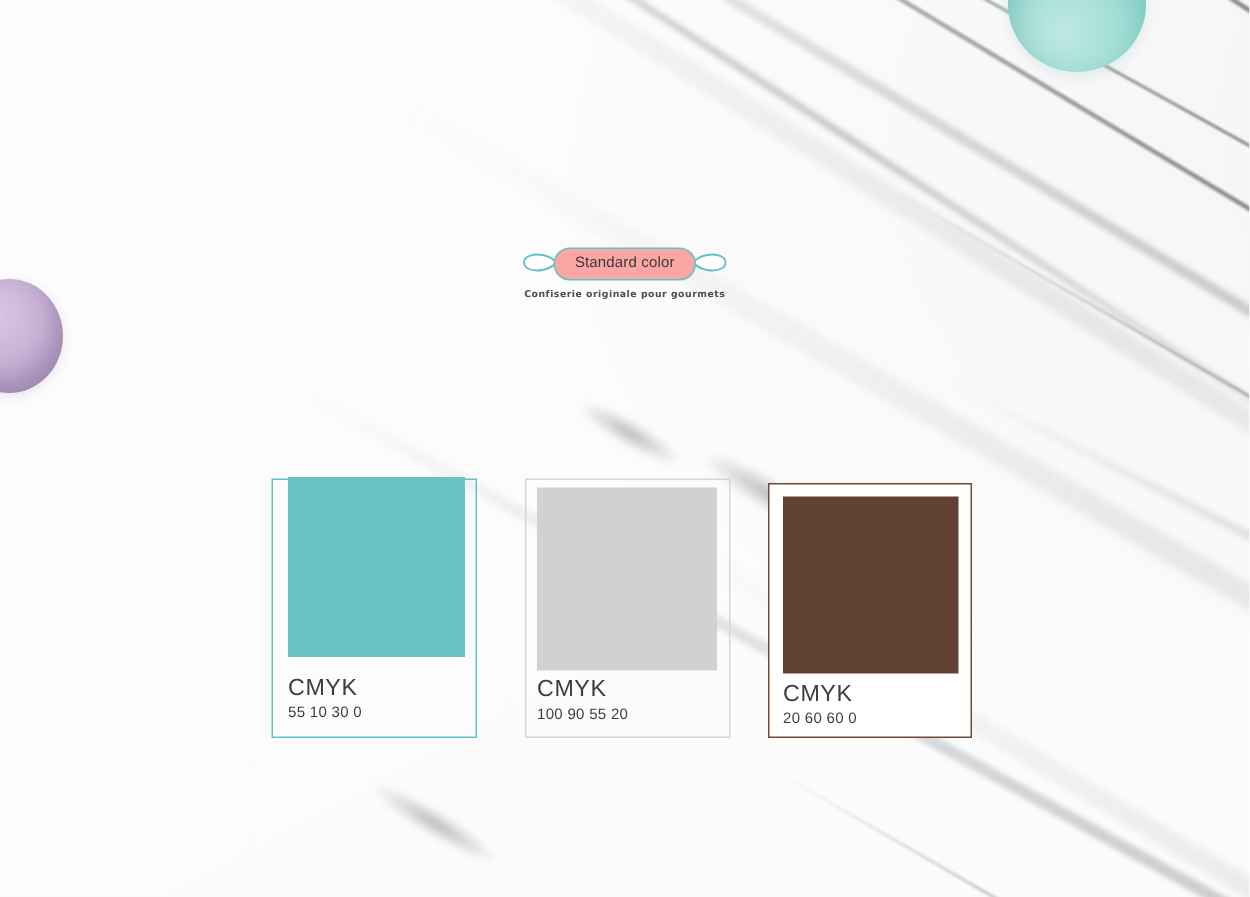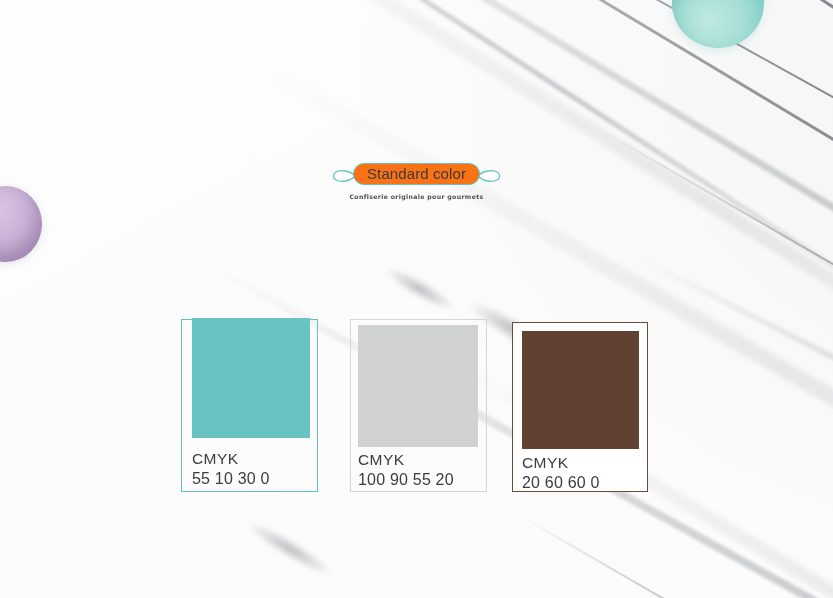--- a/index.html
+++ b/index.html
@@ -69,23 +69,23 @@
     text-align:center;
   }
   #ribbon-wrap {
     position:relative; display:inline-block;
     height:22px; line-height:22px;
   }
   #brand-title {
     position:relative; z-index:3;
     display:inline-block;
     padding:0 13px;
-    font-size:15px; font-weight:400; letter-spacing:.1px;
+    font-size:10px; font-weight:400; letter-spacing:.1px;
     color:#3a3a3a;
-    background:#f97316;
+    background:#fca5a5;
     border:1.4px solid #62c3c0;
     border-radius:11px;
     height:22px; line-height:19px;
     white-space:nowrap;
     text-align:center;
   }
   .ribbon-tail {
     position:absolute; top:4px; width:24px; height:14px; z-index:1;
   }
   .ribbon-tail.left  { left:-21px; }
@@ -104,21 +104,21 @@
     border:1.3px solid transparent;
   }
   .swatch-chip { position:absolute; }
   .swatch-meta { position:absolute; left:0; }
   .swatch-model {
     font-size:15.5px; font-weight:400; letter-spacing:.4px;
     color:#3d3d3d; line-height:1;
   }
   .swatch-values {
     margin-top:4px;
-    font-size:16px; font-weight:400; letter-spacing:.2px;
+    font-size:10px; font-weight:400; letter-spacing:.2px;
     color:#3d3d3d; line-height:1;
   }
 
   
   #card-teal { left:181px; top:319px; width:137px; height:173px; }
   #card-teal .card-frame { border-color:#63c2c0; background:transparent; }
   #card-teal .swatch-chip { left:11px; top:-1px; width:118px; height:120px; background:#69c3c3; }
   #card-teal .swatch-meta { left:11px; top:132px; }
 
   

